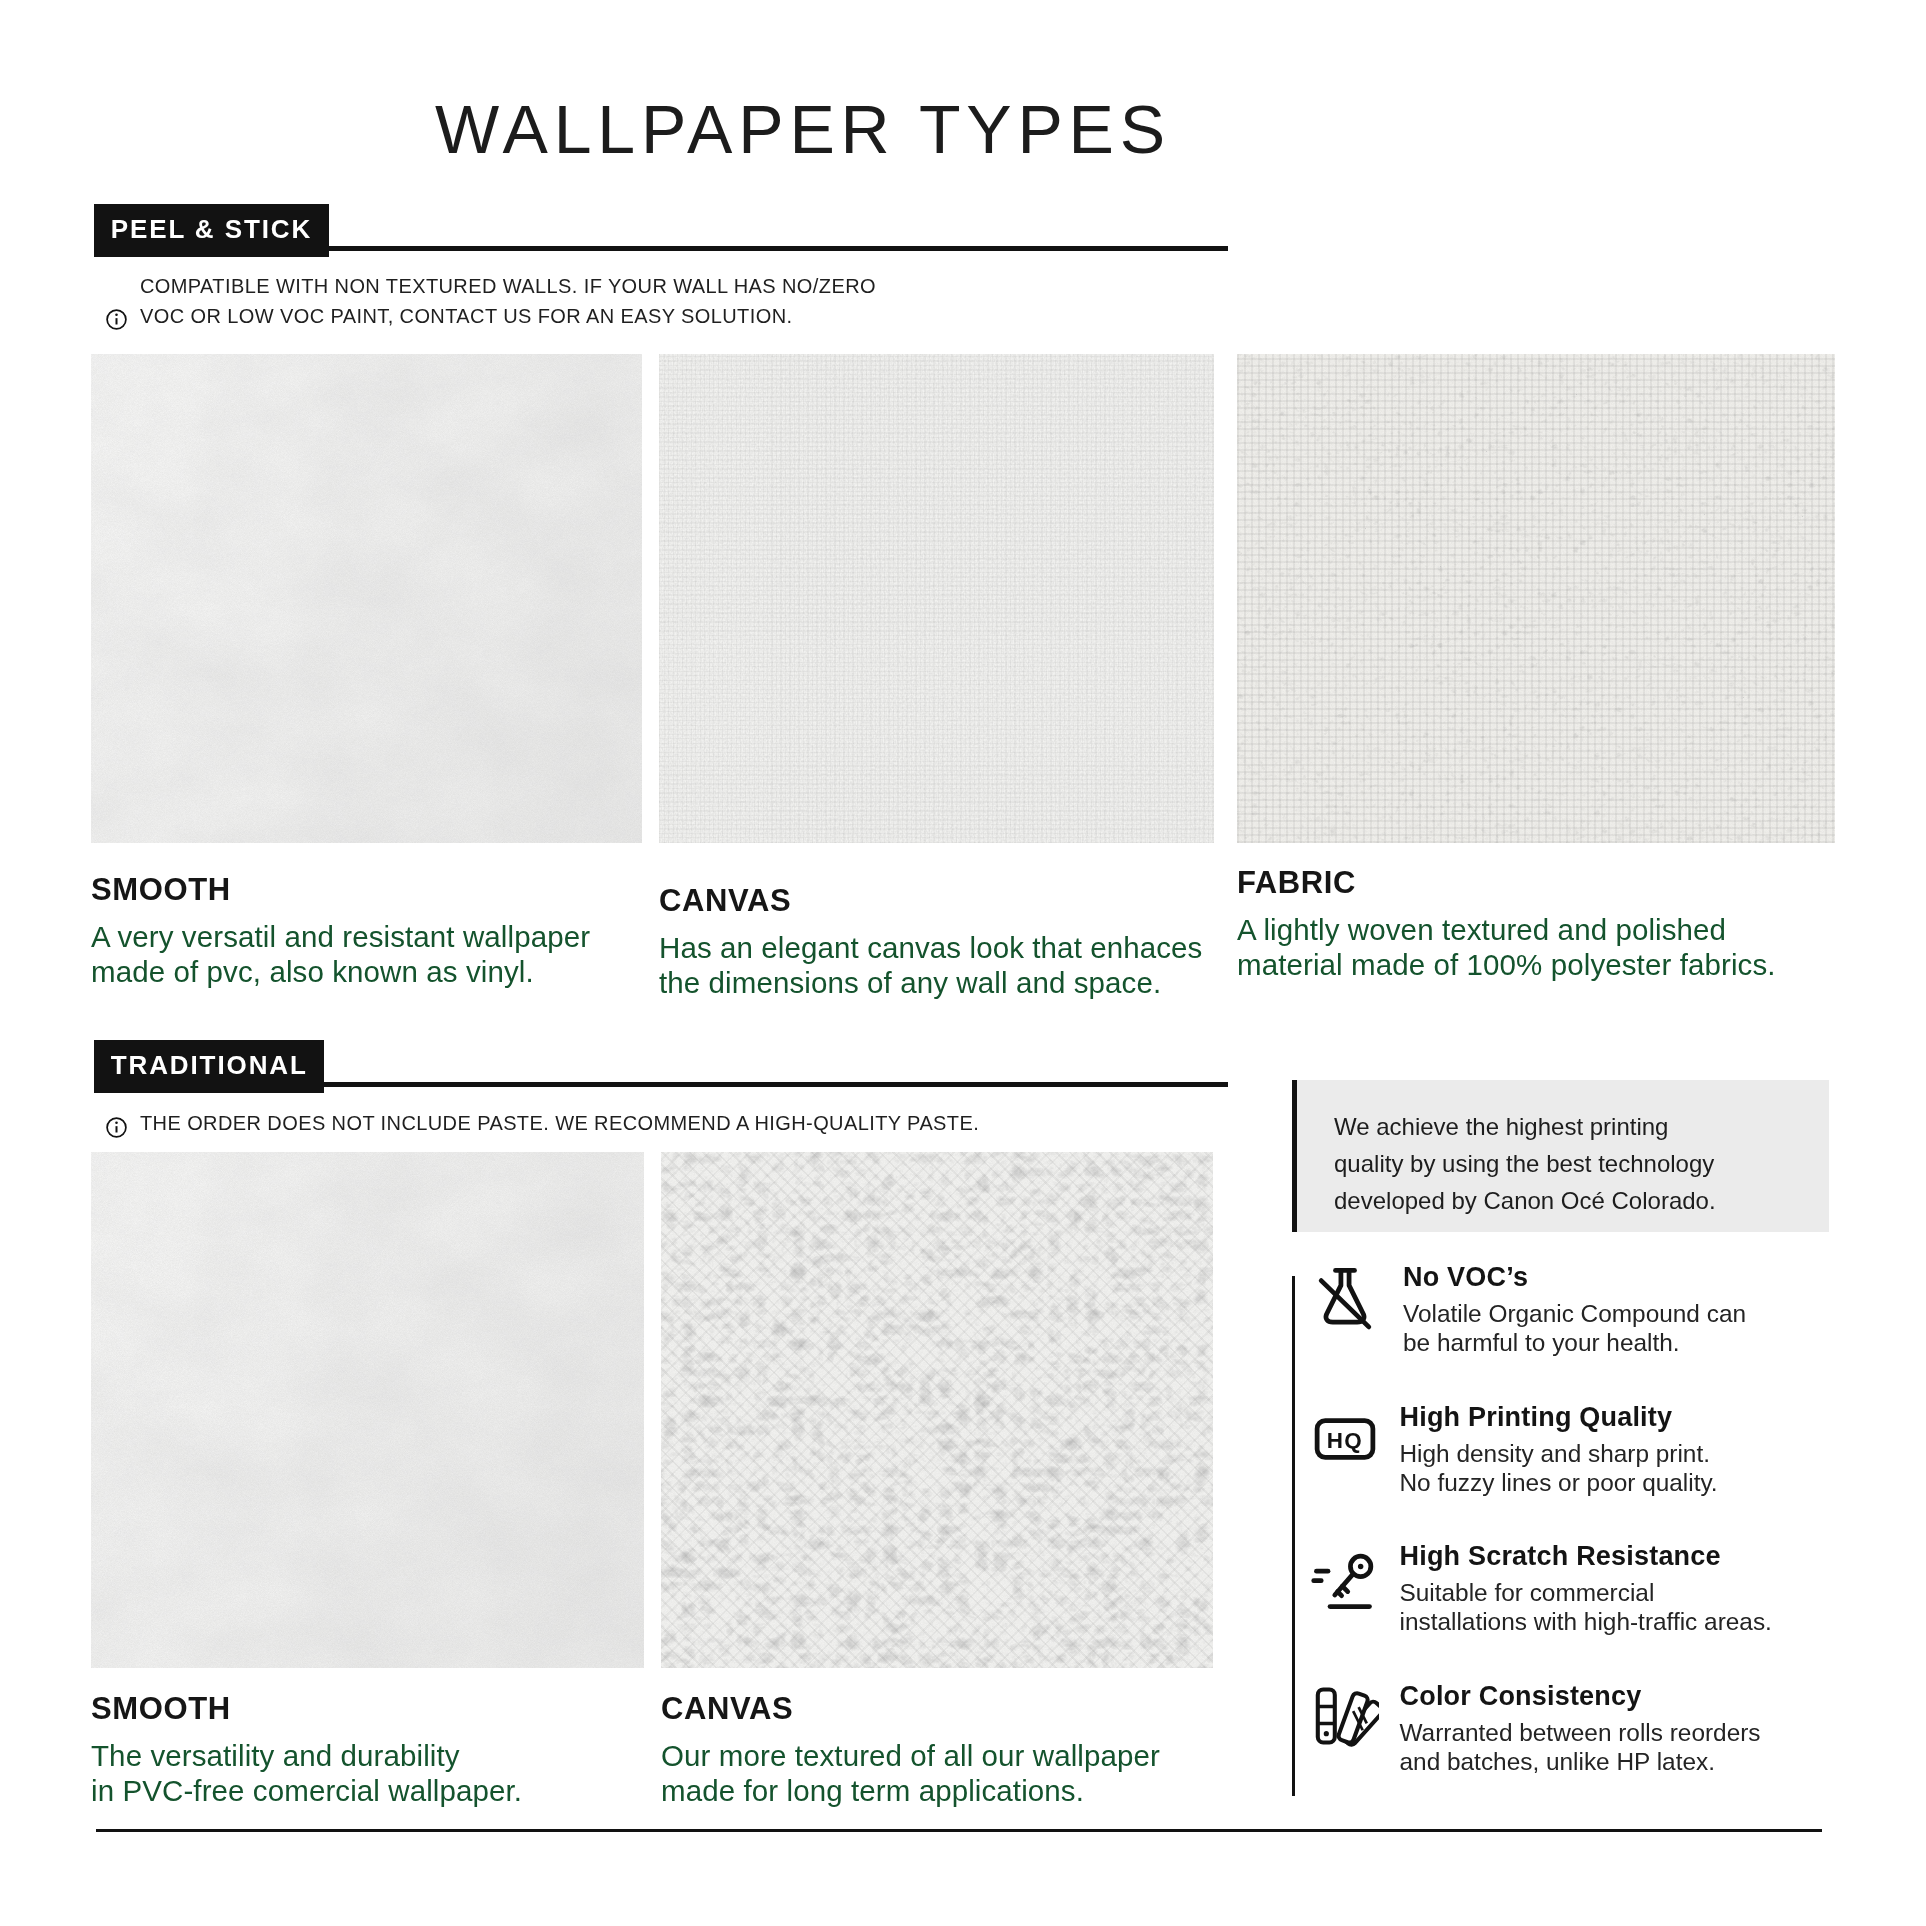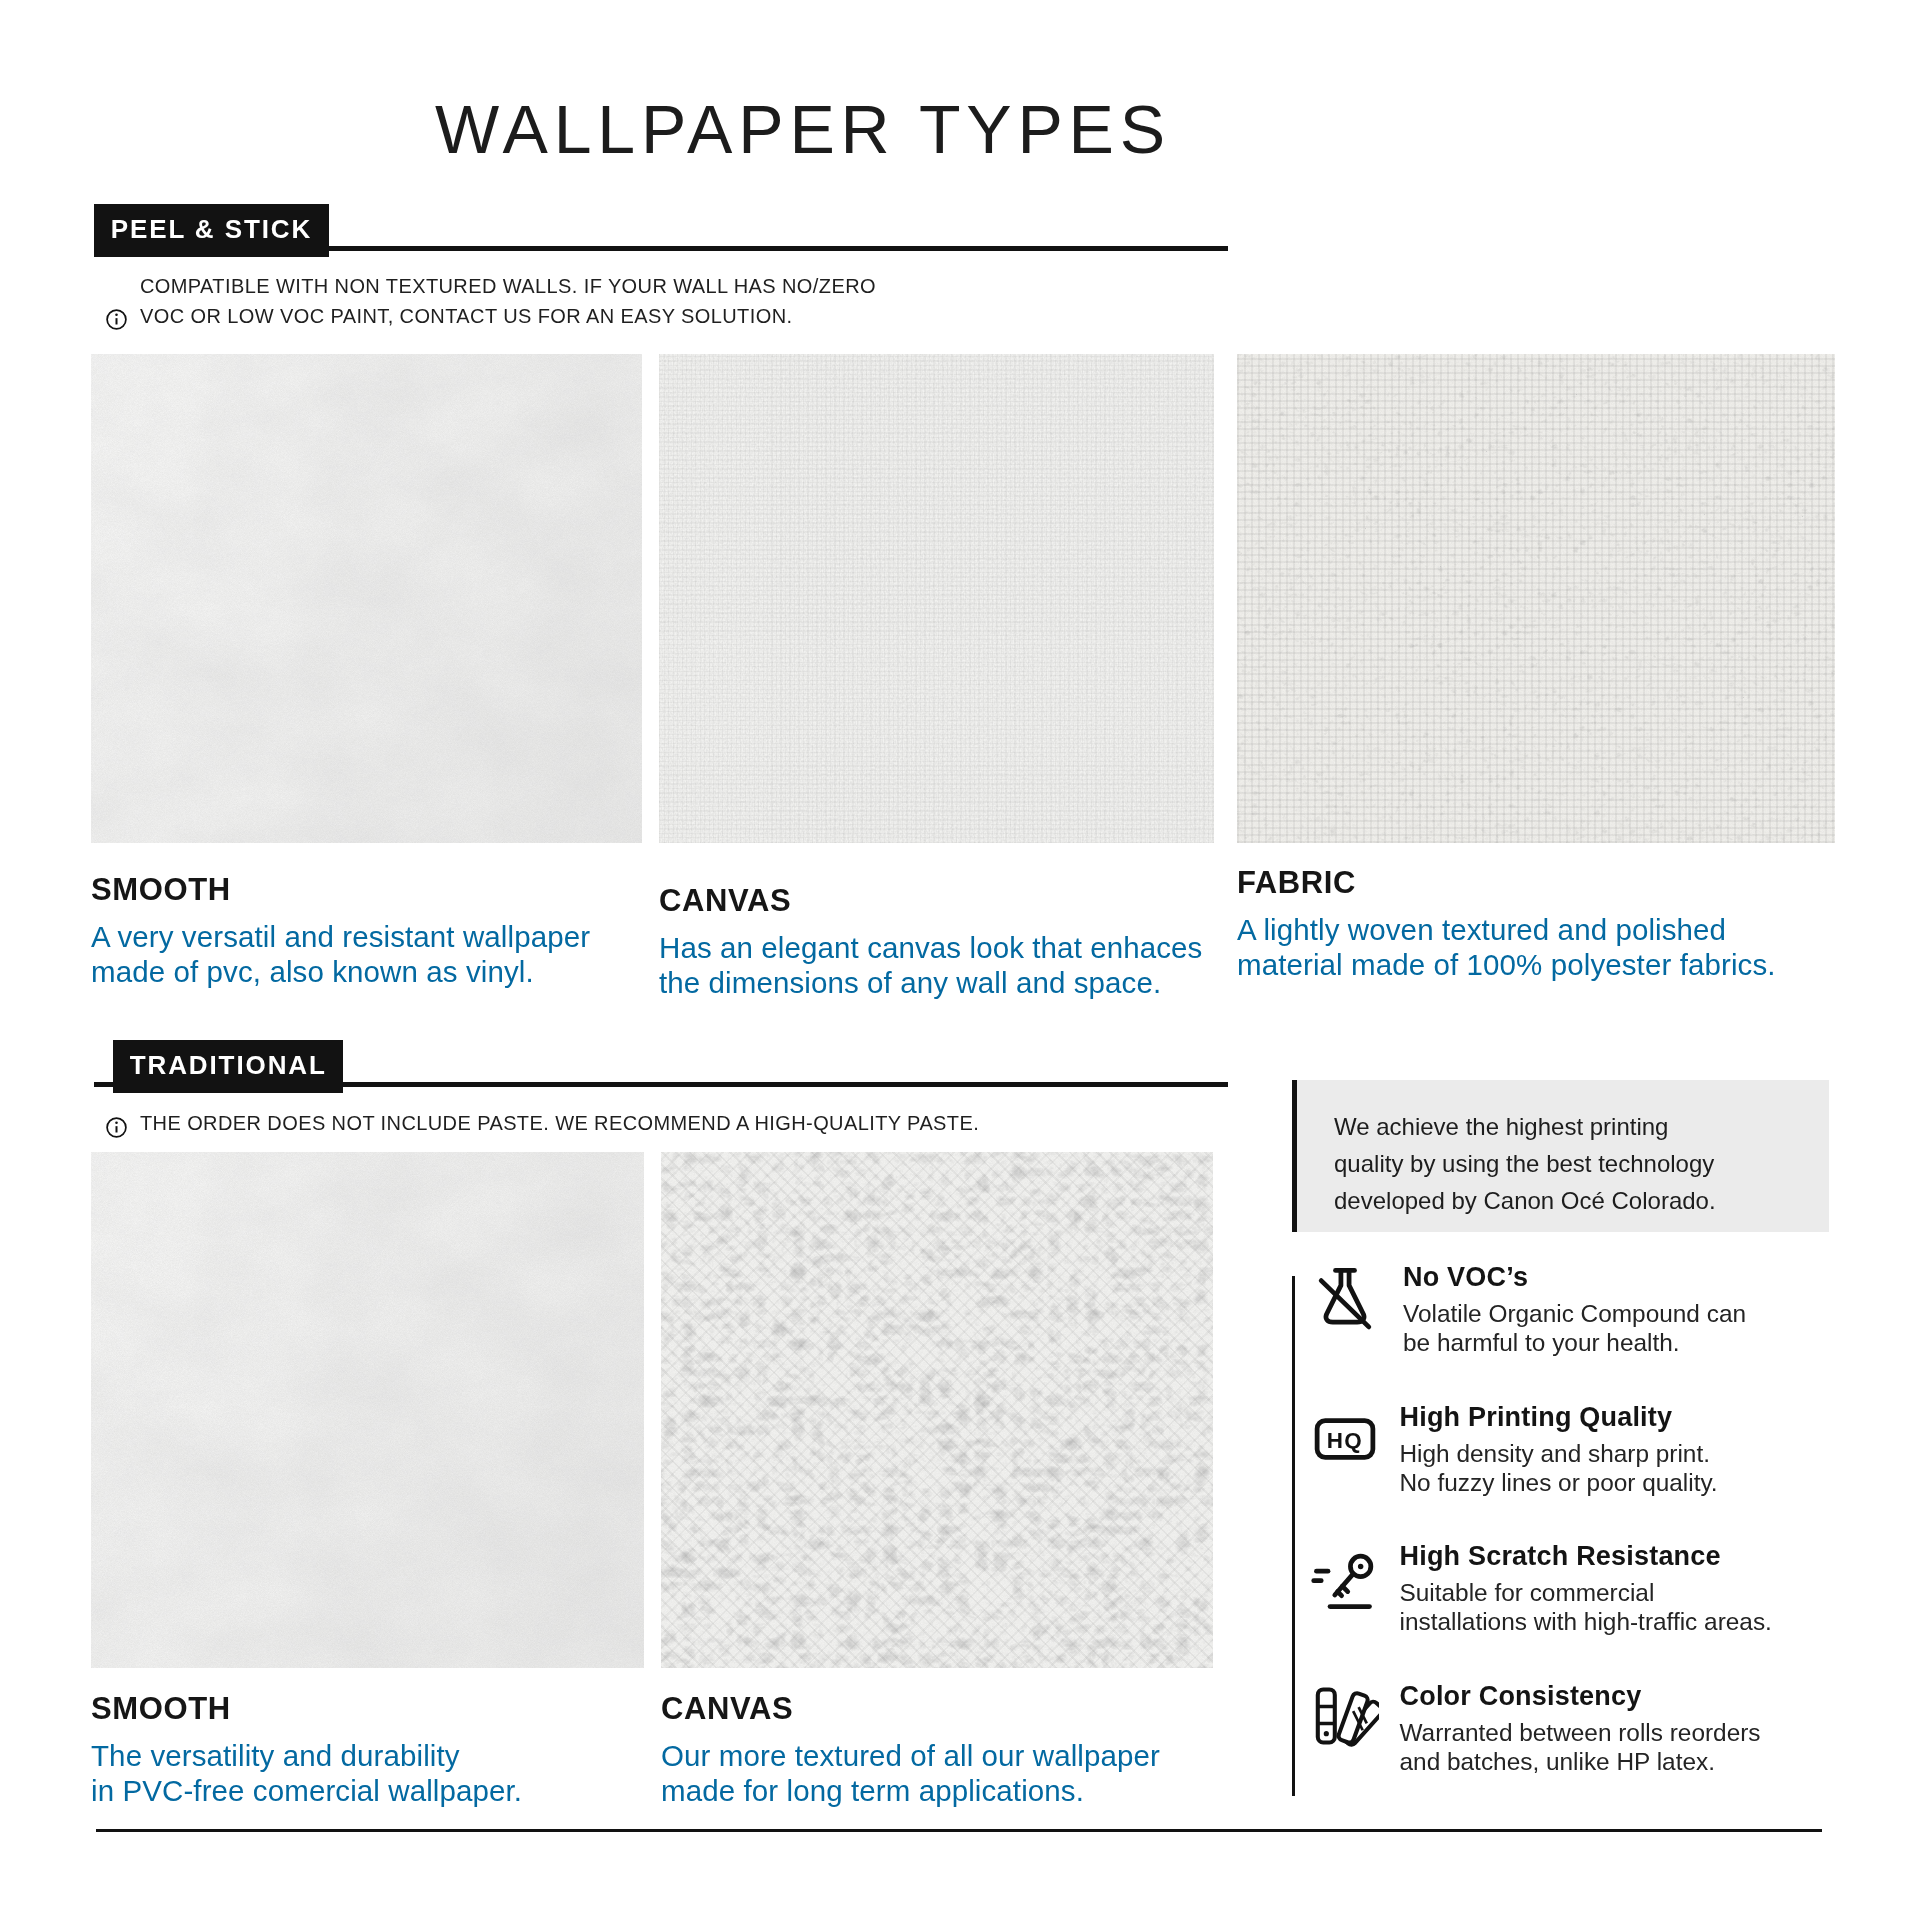--- a/index.html
+++ b/index.html
@@ -31,21 +31,21 @@
   .weave-coarse { background:
       repeating-linear-gradient(90deg, rgba(110,110,110,0.10) 0 1.9px, rgba(255,255,255,0) 1.9px 7px),
       repeating-linear-gradient(0deg,  rgba(110,110,110,0.10) 0 1.9px, rgba(255,255,255,0) 1.9px 7px); }
   .weave-twill { background:
       repeating-linear-gradient(45deg,  rgba(120,120,120,0.10) 0 1.9px, rgba(255,255,255,0) 1.9px 9.6px),
       repeating-linear-gradient(-45deg, rgba(120,120,120,0.08) 0 1.9px, rgba(255,255,255,0) 1.9px 9.6px); }
 
   .cap { position:absolute; width:591px; }
   .cap-title { font-size:31px; font-weight:700; letter-spacing:0.6px; color:#161616; }
   .cap-desc { margin-top:11px; font-size:29.5px; line-height:35px; letter-spacing:0.1px;
-              color:#0369a1; white-space:pre-line; }
+              color:#14532d; white-space:pre-line; }
 
   .quote-box { position:absolute; left:1292px; top:1080px; width:537px; height:152px;
                background:#ebebeb; border-left:5.1px solid #121212; padding:28px 19px 0 37px; }
   .quote-text { font-size:24px; line-height:37px; color:#1d1d1d; white-space:pre-line; }
 
   .v-divider { position:absolute; left:1292px; top:1276px; width:2.6px; height:520px; background:#121212; }
 
   .feature { position:absolute; left:1311px; width:533px; display:flex; gap:20.5px; }
   .f-icon { flex:0 0 68px; width:68px; height:68px; margin-top:2.6px; }
   .f-title { font-size:27px; font-weight:700; color:#141414; margin-bottom:6.4px; letter-spacing:0.2px; }
@@ -134,21 +134,21 @@
     <div class="cap-desc">Has an elegant canvas look that enhaces
 the dimensions of any wall and space.</div>
   </div>
   <div class="cap" style="left:1237px; top:865px;">
     <div class="cap-title">FABRIC</div>
     <div class="cap-desc">A lightly woven textured and polished
 material made of 100% polyester fabrics.</div>
   </div>
 
   <div class="abs rule" style="left:94px; top:1082px; width:1134px;"></div>
-  <div class="abs label-box" style="left:94px; top:1040px;margin-left:19px;">TRADITIONAL</div>
+  <div class="abs label-box" style="left:94px; top:1040px;">TRADITIONAL</div>
 
   <div class="abs note" style="left:105px; top:1109px; width:1124px;">
     <svg class="note-icon" viewBox="0 0 24 24">
       <circle cx="12" cy="12" r="9.8" fill="none" stroke="#121212" stroke-width="1.8"></circle>
       <line x1="12" y1="10.6" x2="12" y2="17.2" stroke="#121212" stroke-width="2.1"></line>
       <circle cx="12" cy="7.1" r="1.35" fill="#121212"></circle>
     </svg>
     <div class="note-text">THE ORDER DOES NOT INCLUDE PASTE. WE RECOMMEND A HIGH-QUALITY PASTE.</div>
   </div>
 

